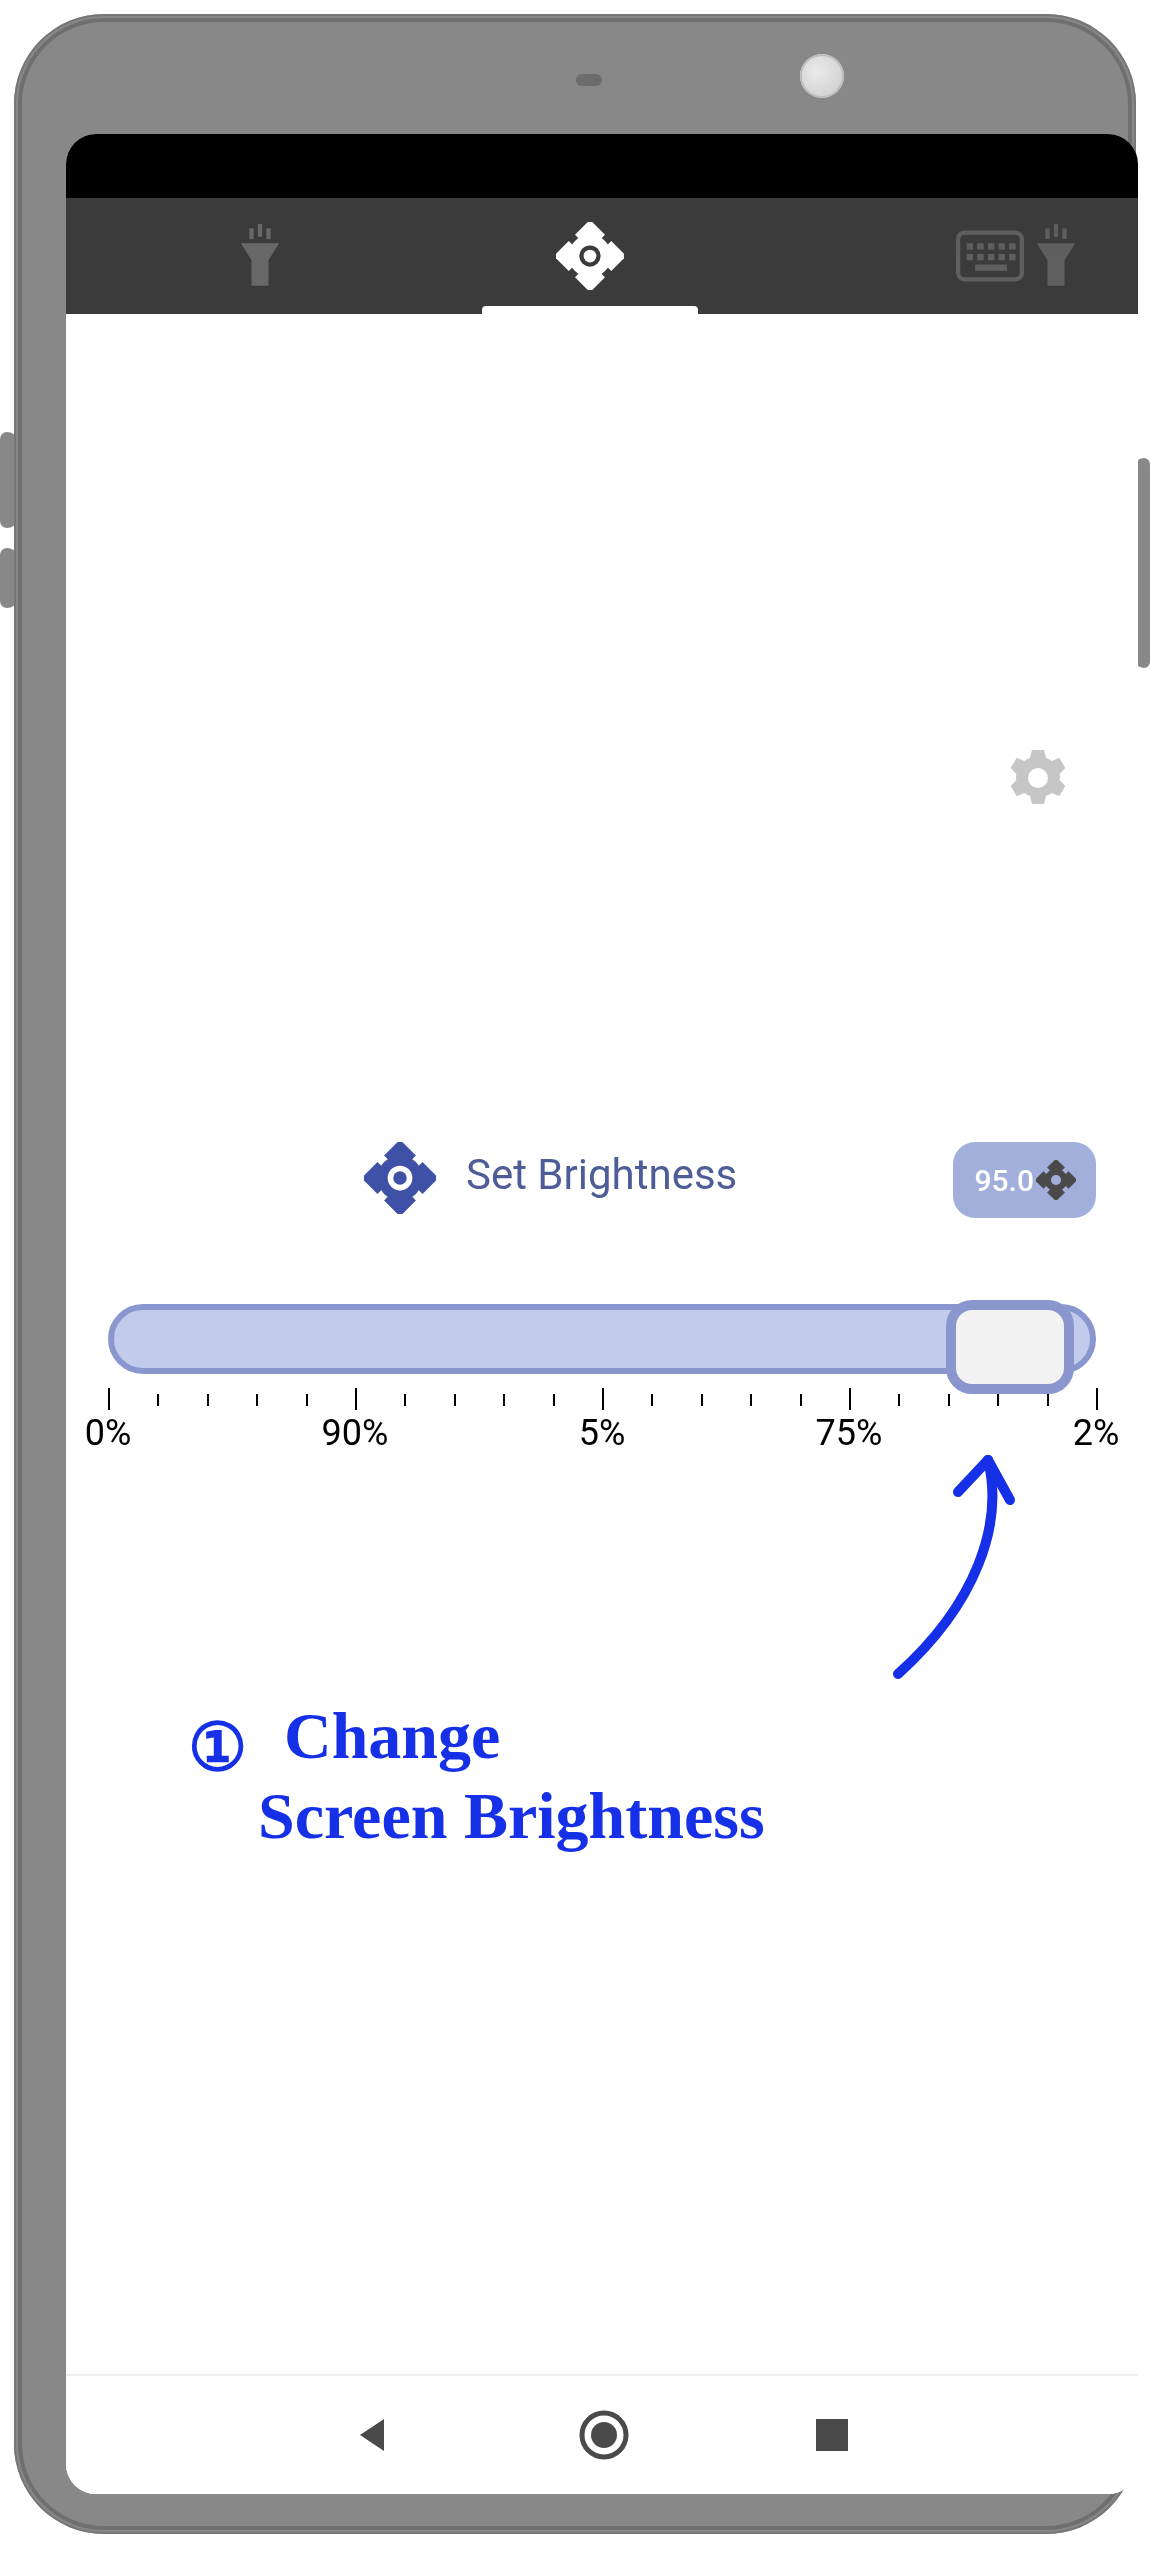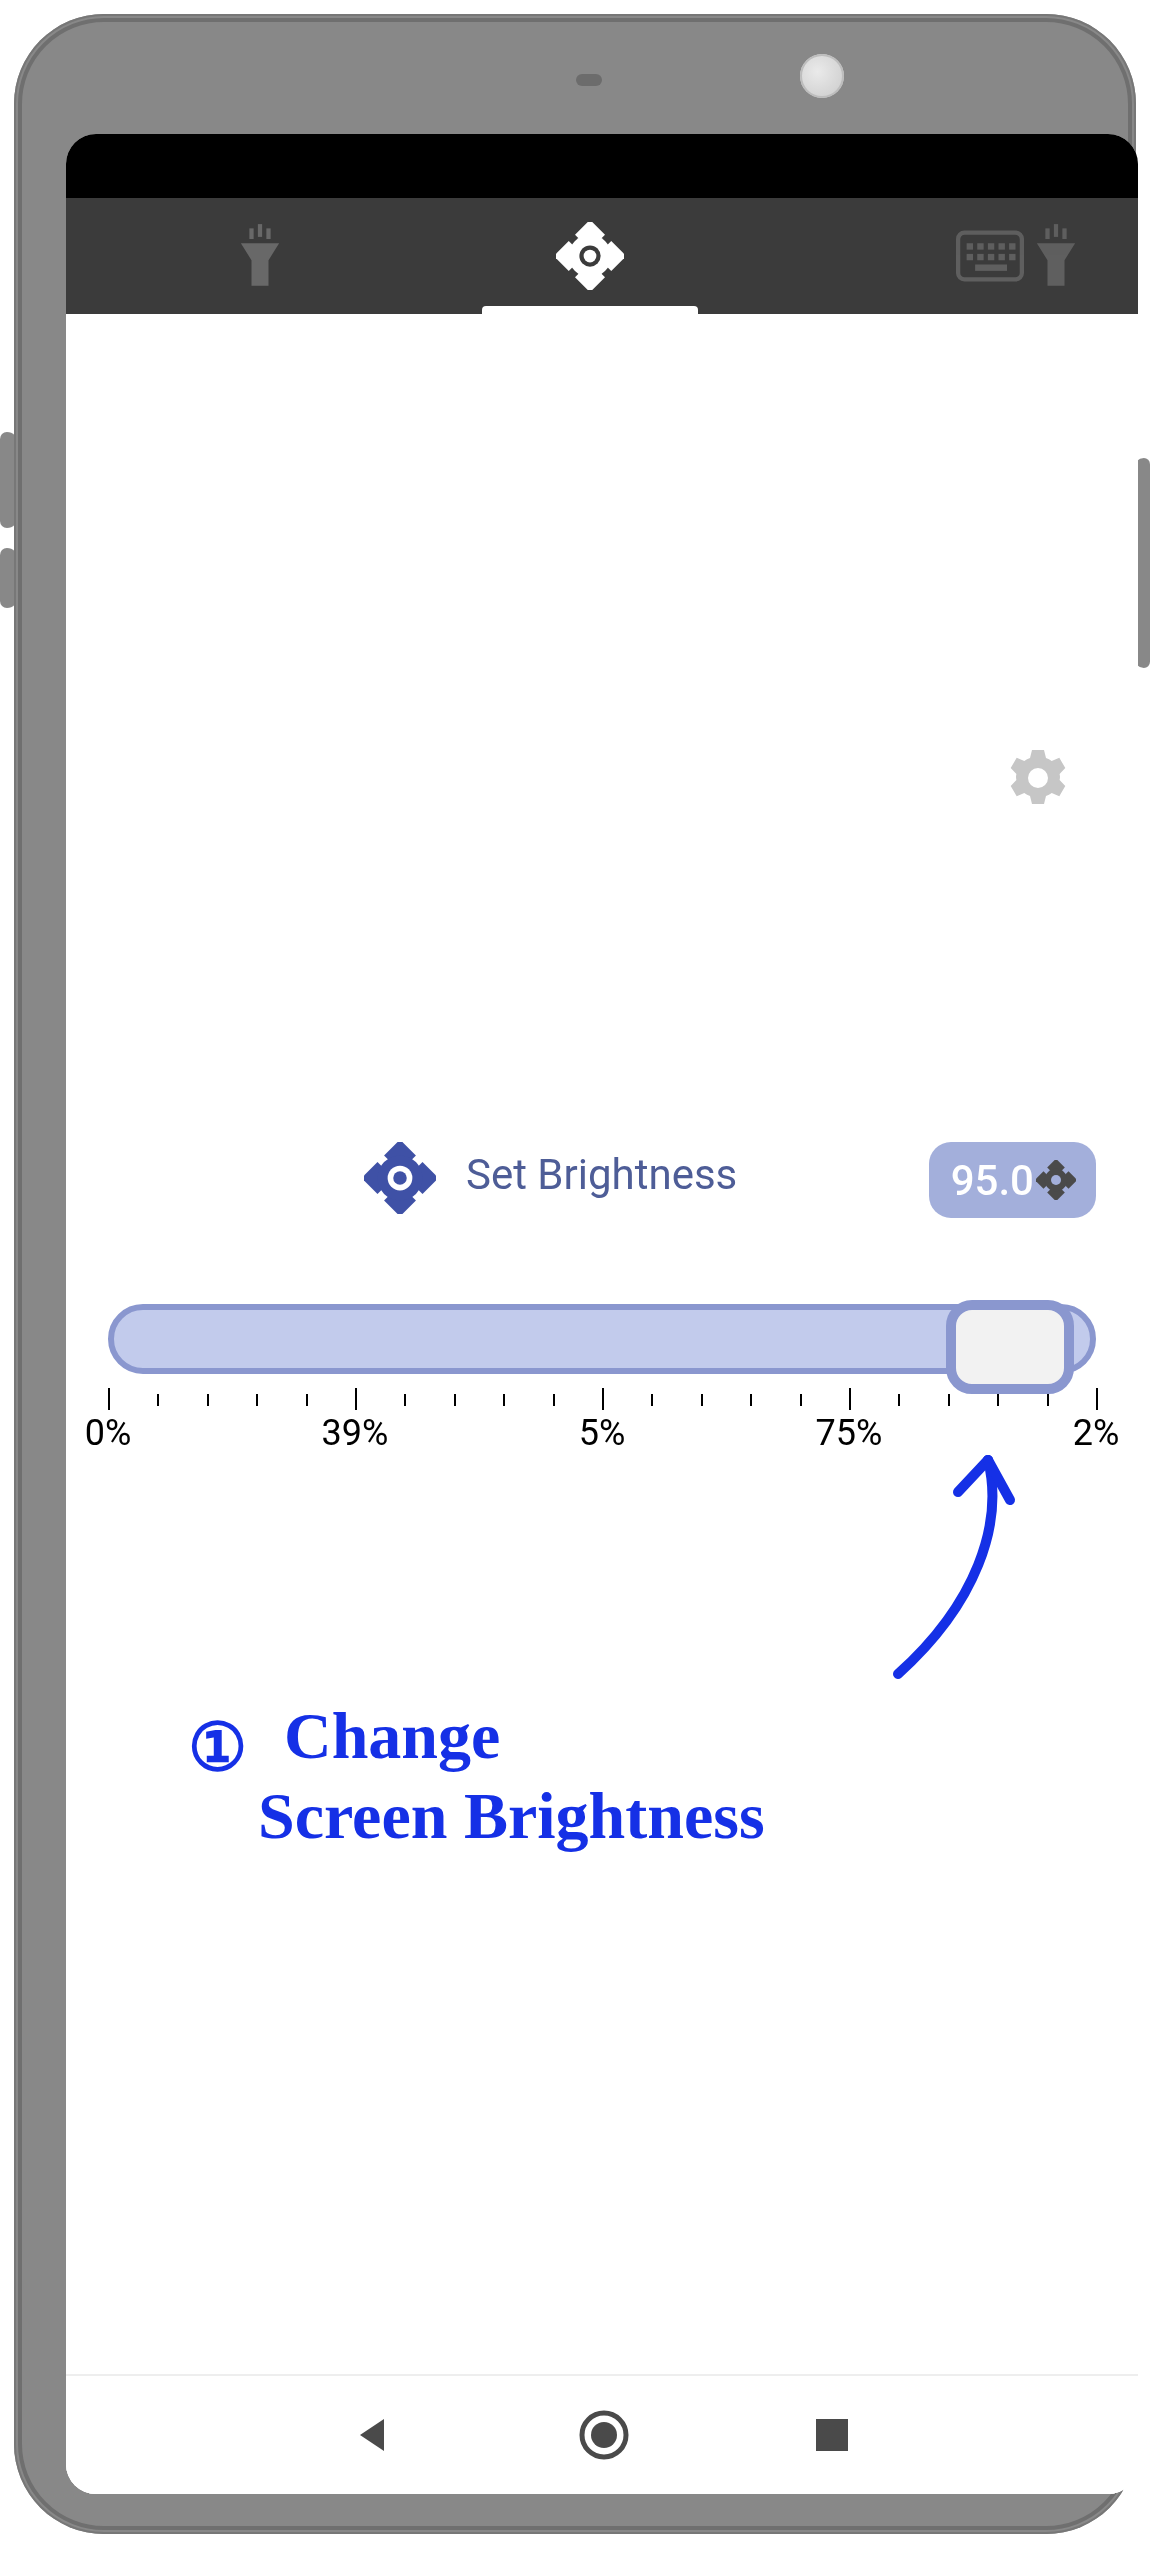--- a/index.html
+++ b/index.html
@@ -125,21 +125,21 @@
     position: absolute;
     right: 42px; top: -8px;
     background: #a3afdb;
     color: #fff;
     border-radius: 22px;
     padding: 6px 20px 6px 22px;
     display: flex; align-items: center;
     height: 64px;
   }
   .brightness-value {
-    font-size: 42px;
+    font-size: 30px;
     color: #fff;
     font-weight: 500;
   }
   .brightness-badge .mini-icon {
     width: 40px; height: 40px;
     margin-left: 2px;
   }
 
   .slider-wrap {
     position: absolute;
@@ -315,21 +315,21 @@
             <div class="slider-thumb"></div>
           </div>
           <div class="slider-ticks" id="ticks">
               <div class="tick major" style="left: 0%;"></div>
               <div class="tick-label" style="left: 0%;">0%</div>
               <div class="tick minor" style="left: 5%;"></div>
               <div class="tick minor" style="left: 10%;"></div>
               <div class="tick minor" style="left: 15%;"></div>
               <div class="tick minor" style="left: 20%;"></div>
               <div class="tick major" style="left: 25%;"></div>
-              <div class="tick-label" style="left: 25%;">39%</div>
+              <div class="tick-label" style="left: 25%;">90%</div>
               <div class="tick minor" style="left: 30%;"></div>
               <div class="tick minor" style="left: 35%;"></div>
               <div class="tick minor" style="left: 40%;"></div>
               <div class="tick minor" style="left: 45%;"></div>
               <div class="tick major" style="left: 50%;"></div>
               <div class="tick-label" style="left: 50%;">5%</div>
               <div class="tick minor" style="left: 55%;"></div>
               <div class="tick minor" style="left: 60%;"></div>
               <div class="tick minor" style="left: 65%;"></div>
               <div class="tick minor" style="left: 70%;"></div>

